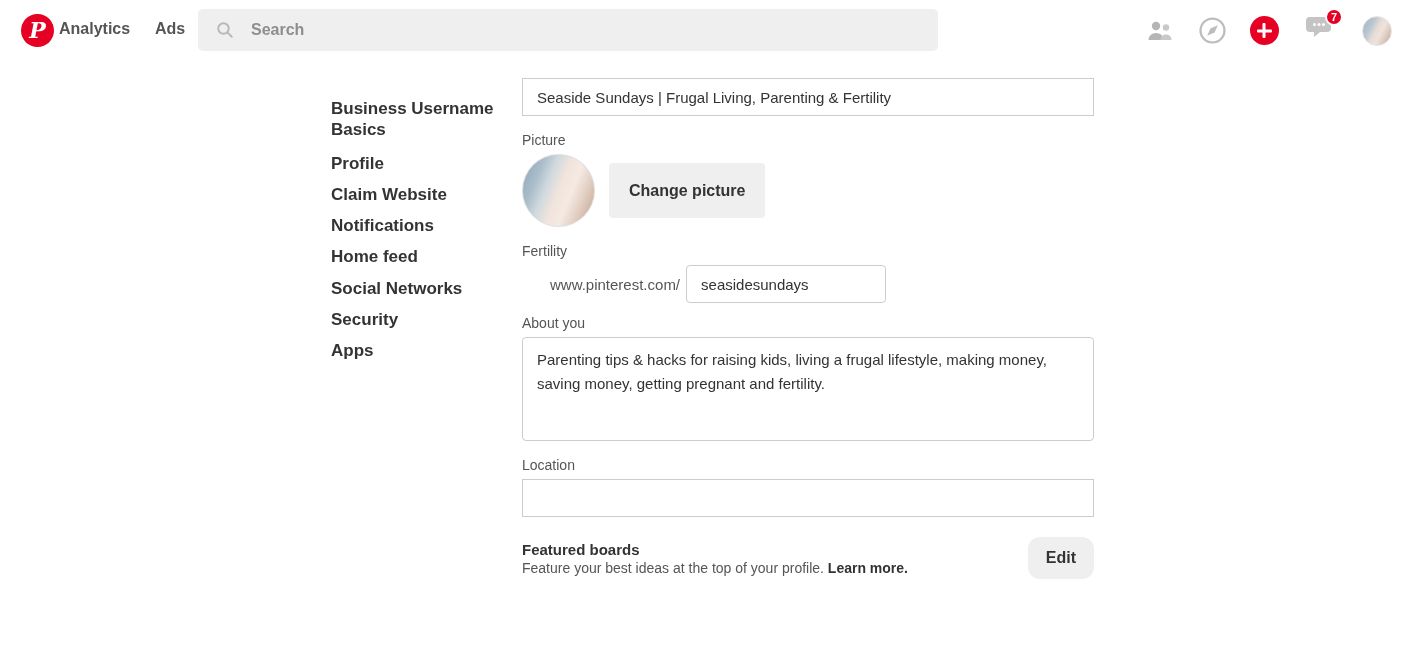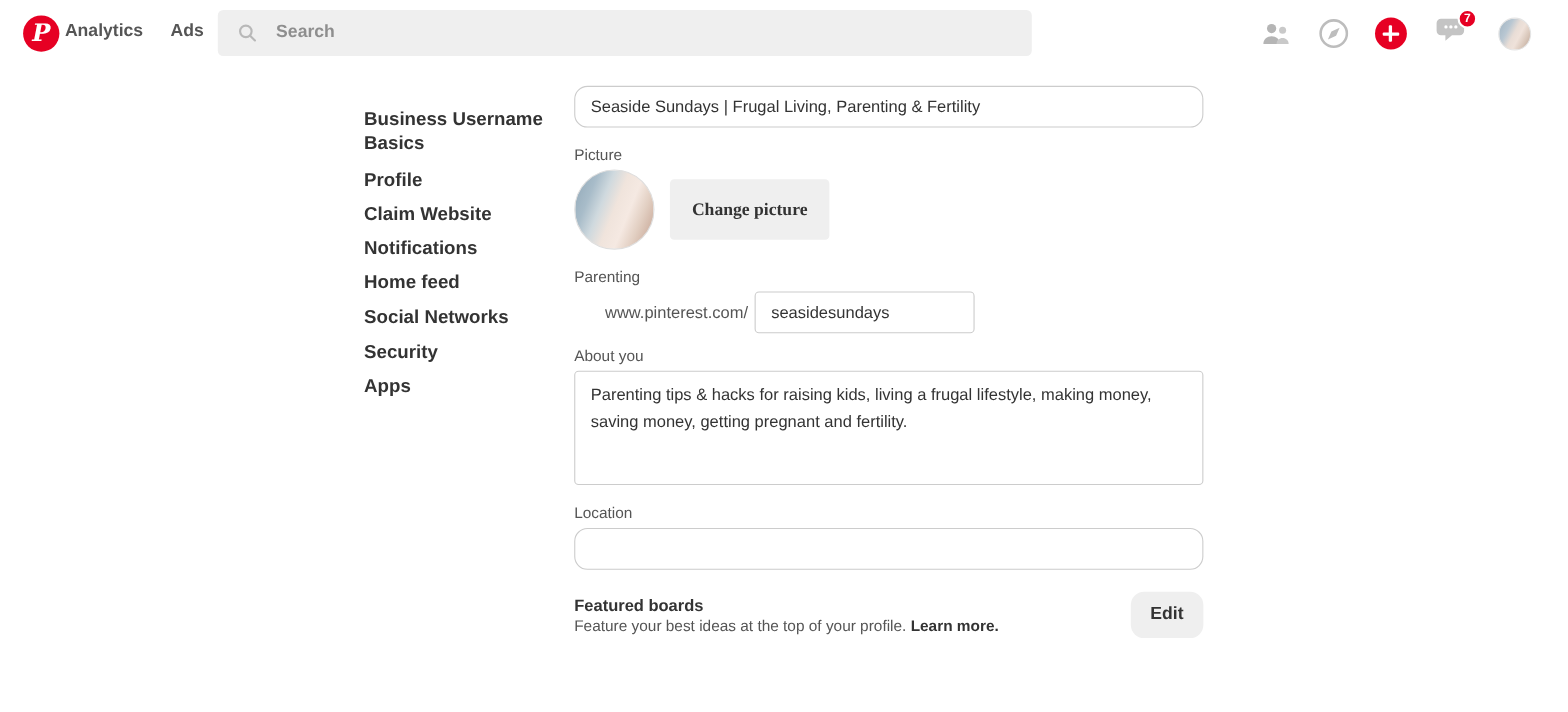--- a/index.html
+++ b/index.html
@@ -168,21 +168,21 @@
   .field-label {
     font-size: 14px;
     color: #555555;
     margin-bottom: 6px;
     display: block;
   }
 
   .text-input {
     width: 572px; height: 38px;
     border: 1px solid #cccccc;
-    border-radius: 12px;
+    border-radius: 0;
     background: #ffffff;
     font-family: "Liberation Sans", sans-serif;
     font-size: 15px;
     color: #333333;
     padding: 0 14px;
     outline: none;
   }
 
   .picture-row {
     display: flex;
@@ -202,21 +202,21 @@
   .btn-gray {
     background: #efefef;
     border: none;
     border-radius: 4px;
     font-family: "Liberation Sans", sans-serif;
     font-size: 16px;
     font-weight: 700;
     color: #333333;
     cursor: pointer;
   }
-  .btn-change { height: 55px; padding: 0 20px; font-family: Liberation Serif, serif; }
+  .btn-change { height: 55px; padding: 0 20px; }
 
   .username-row {
     display: flex;
     align-items: center;
     gap: 0;
   }
   .username-prefix {
     font-size: 15px;
     color: #555555;
     white-space: nowrap;
@@ -370,21 +370,21 @@
   <div class="spacer-16"></div>
 
   <label class="field-label">Picture</label>
   <div class="picture-row">
     <div class="profile-pic"></div>
     <button class="btn-gray btn-change">Change picture</button>
   </div>
 
   <div class="spacer-16"></div>
 
-  <label class="field-label">Parenting</label>
+  <label class="field-label">Fertility</label>
   <div class="username-row">
     <span class="username-prefix">www.pinterest.com/</span>
     <input class="username-input" type="text" value="seasidesundays" style="">
   </div>
 
   <div class="spacer-12"></div>
 
   <label class="field-label">About you</label>
   <textarea class="about-area" style="">Parenting tips &amp; hacks for raising kids, living a frugal lifestyle, making money, saving money, getting pregnant and fertility.</textarea>
 

